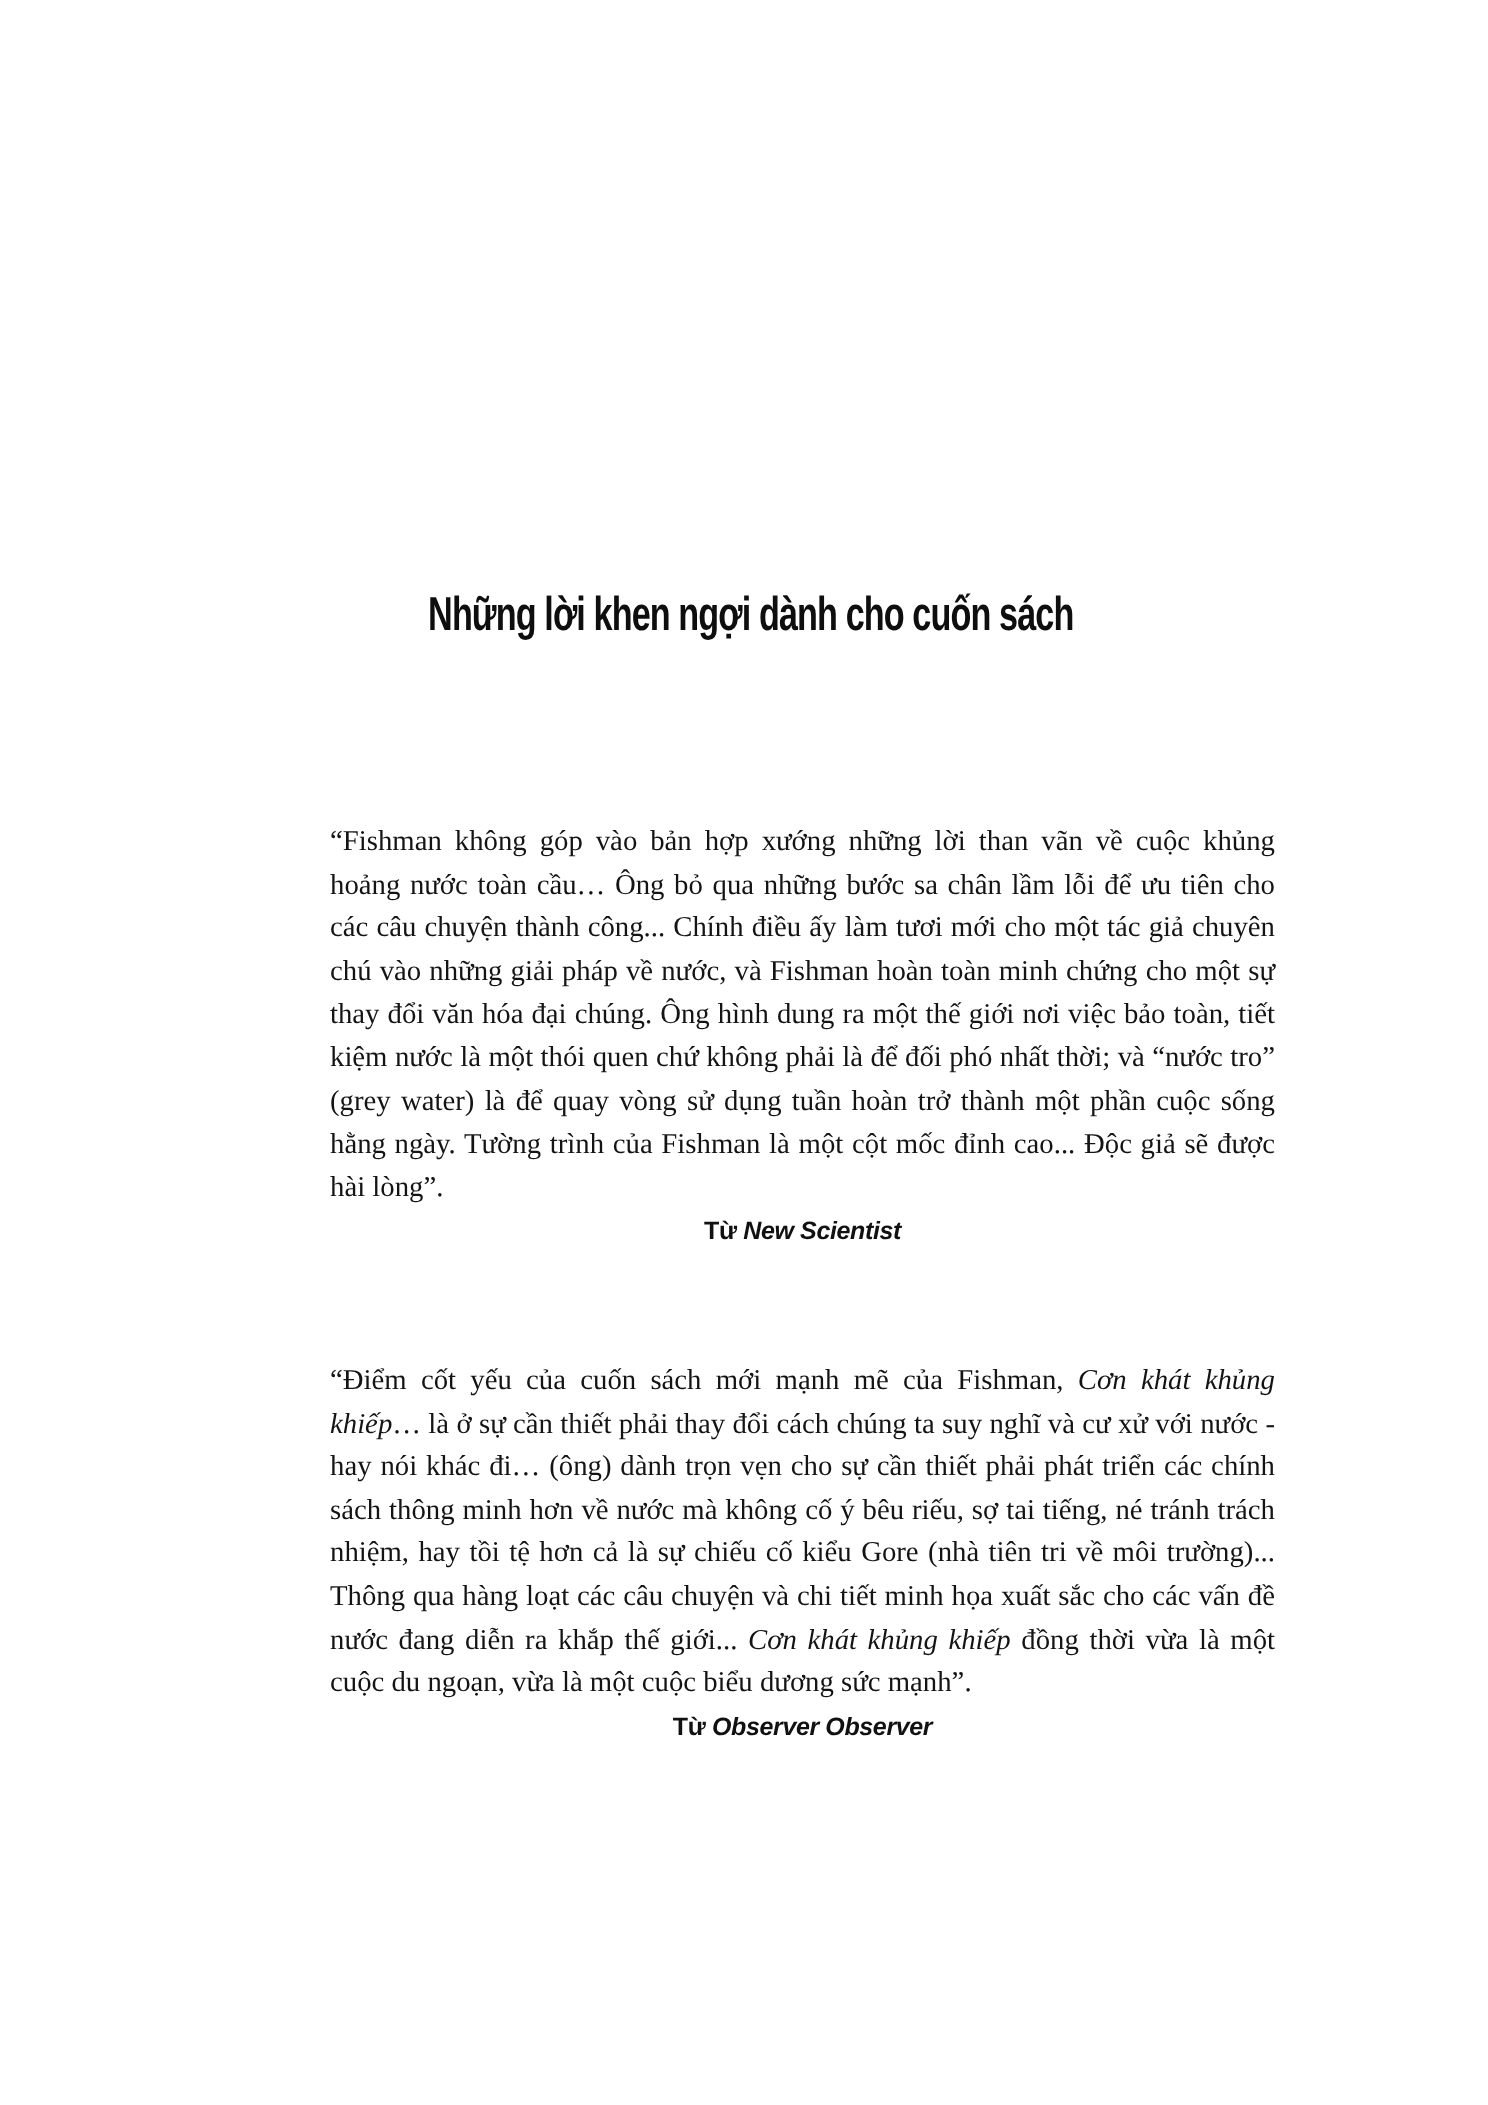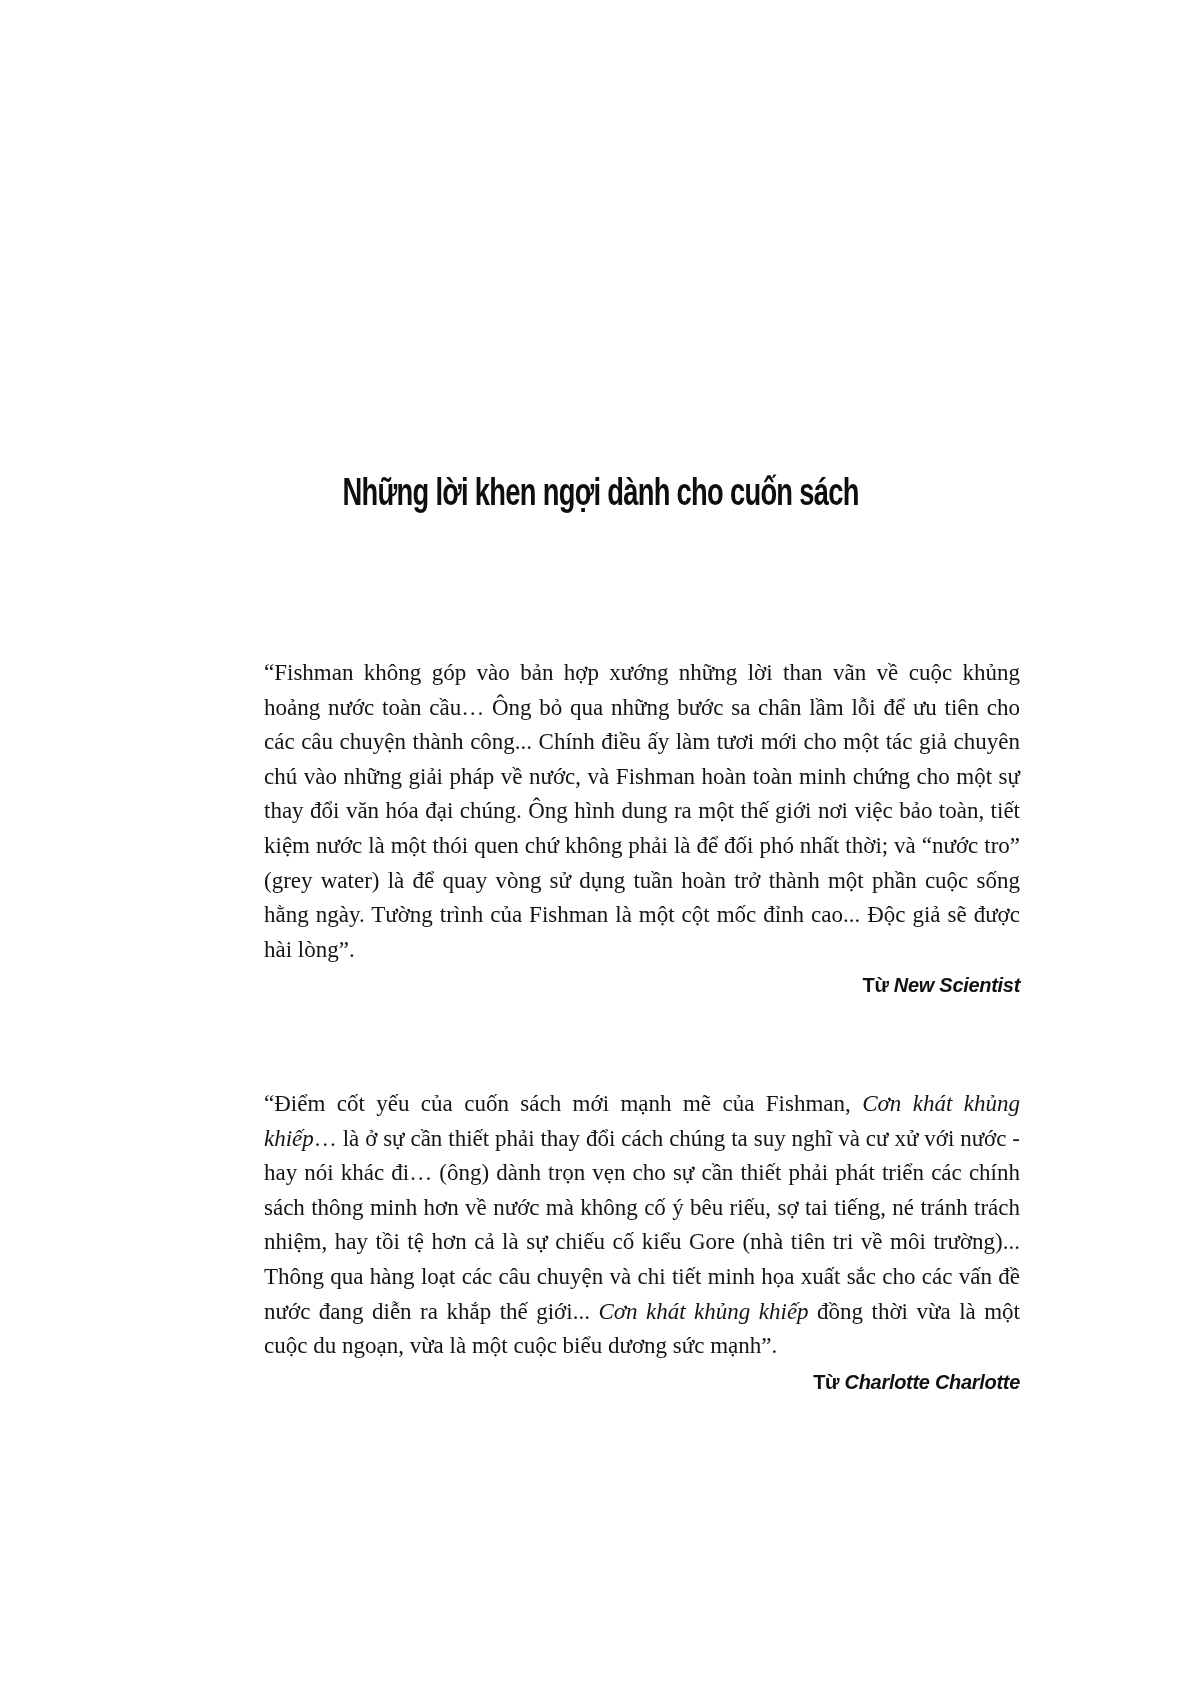--- a/index.html
+++ b/index.html
@@ -41,21 +41,21 @@
       line-height: 34.6px;
       text-align: justify;
       text-align-last: left;
       margin: 0;
       color: #141414;
     }
     .quote-text i {
       font-style: italic;
     }
     .attribution {
-      text-align: right;
+      text-align: center;
       font-family: "Liberation Sans", sans-serif;
       font-weight: bold;
       font-size: 20px;
       line-height: 28px;
       margin-top: 4px;
       letter-spacing: -0.3px;
       color: #111111;
     }
     .attribution .src {
       font-style: italic;
@@ -73,15 +73,15 @@
     <span>“Fishman không góp vào bản hợp xướng những lời than vãn về cuộc khủng hoảng nước toàn cầu… Ông bỏ qua những bước sa chân lầm lỗi để ưu tiên cho các câu chuyện thành công... Chính điều ấy làm tươi mới cho một tác giả chuyên chú vào những giải pháp về nước, và Fishman hoàn toàn minh chứng cho một sự thay đổi văn hóa đại chúng. Ông hình dung ra một thế giới nơi việc bảo toàn, tiết kiệm nước là một thói quen chứ không phải là để đối phó nhất thời; và “nước tro” (grey water) là để quay vòng sử dụng tuần hoàn trở thành một phần cuộc sống hằng ngày. Tường trình của Fishman là một cột mốc đỉnh cao... Độc giả sẽ được hài lòng”.</span>
   </p>
   <div class="attribution">
     <span>Từ </span><span class="src">New Scientist</span>
   </div>
 </div>
 
 <div class="quote-block" id="quote-2">
   <p class="quote-text"><span>“Điểm cốt yếu của cuốn sách mới mạnh mẽ của Fishman, </span><i>Cơn khát khủng khiếp</i><span>… là ở sự cần thiết phải thay đổi cách chúng ta suy nghĩ và cư xử với nước - hay nói khác đi… (ông) dành trọn vẹn cho sự cần thiết phải phát triển các chính sách thông minh hơn về nước mà không cố ý bêu riếu, sợ tai tiếng, né tránh trách nhiệm, hay tồi tệ hơn cả là sự chiếu cố kiểu Gore (nhà tiên tri về môi trường)... Thông qua hàng loạt các câu chuyện và chi tiết minh họa xuất sắc cho các vấn đề nước đang diễn ra khắp thế giới... </span><i>Cơn khát khủng khiếp</i><span> đồng thời vừa là một cuộc du ngoạn, vừa là một cuộc biểu dương sức mạnh”.</span></p>
   <div class="attribution">
-    <span>Từ </span><span class="src">Charlotte Charlotte</span>
+    <span>Từ </span><span class="src">Observer Observer</span>
   </div>
 </div>
 
 </body></html>

